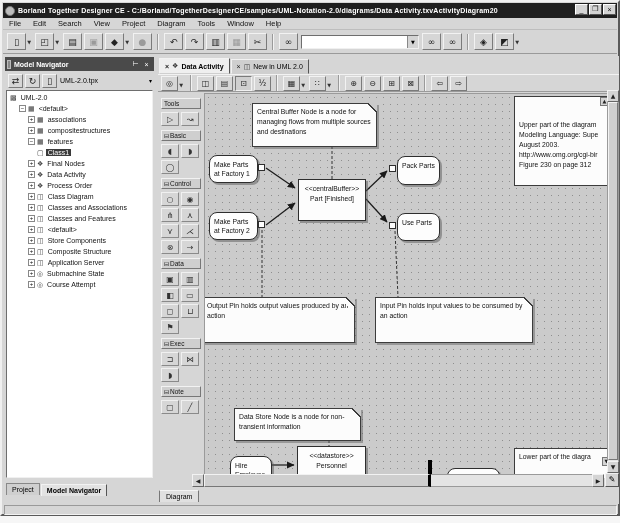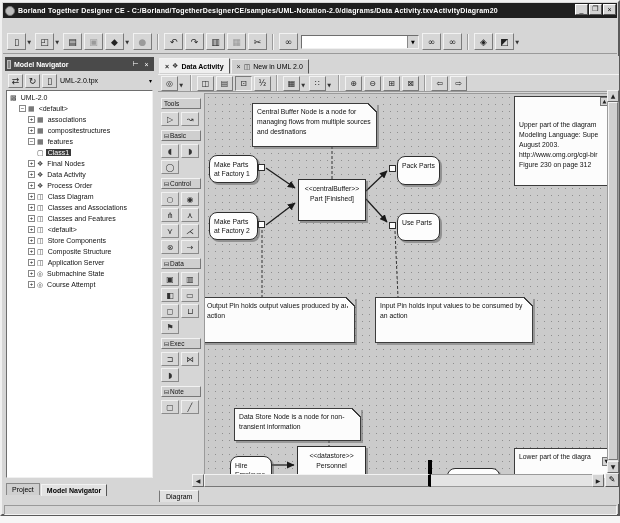--- a/index.html
+++ b/index.html
@@ -124,20 +124,31 @@
   <div id="titlebar">
     <span class="appicon"></span>
     <span class="ttl">Borland Together Designer CE - C:/Borland/TogetherDesignerCE/samples/UML-Notation-2.0/diagrams/Data Activity.txvActivityDiagram20</span>
   </div>
   <div class="winbtns">
     <span class="winbtn">_</span>
     <span class="winbtn g">❐</span>
     <span class="winbtn">×</span>
   </div>
 
+  <div id="menubar">
+      <span class="menuitem">File</span>
+      <span class="menuitem">Edit</span>
+      <span class="menuitem">Search</span>
+      <span class="menuitem">View</span>
+      <span class="menuitem">Project</span>
+      <span class="menuitem">Diagram</span>
+      <span class="menuitem">Tools</span>
+      <span class="menuitem">Window</span>
+      <span class="menuitem">Help</span>
+    </div>
 
   <div id="toolbar">
     <span style="display:flex;align-items:center;">
         <span class="tbtn raised g hasdd">▯<span class="dd">▼</span></span>
         <span class="tbtn raised g hasdd">◰<span class="dd">▼</span></span>
         <span class="tbtn raised g">▤</span>
         <span class="tbtn raised g dis">▣</span>
         <span class="tbtn raised g hasdd">◆<span class="dd">▼</span></span>
         <span class="tbtn raised g dis">●</span>
         <span class="tsep"></span>

